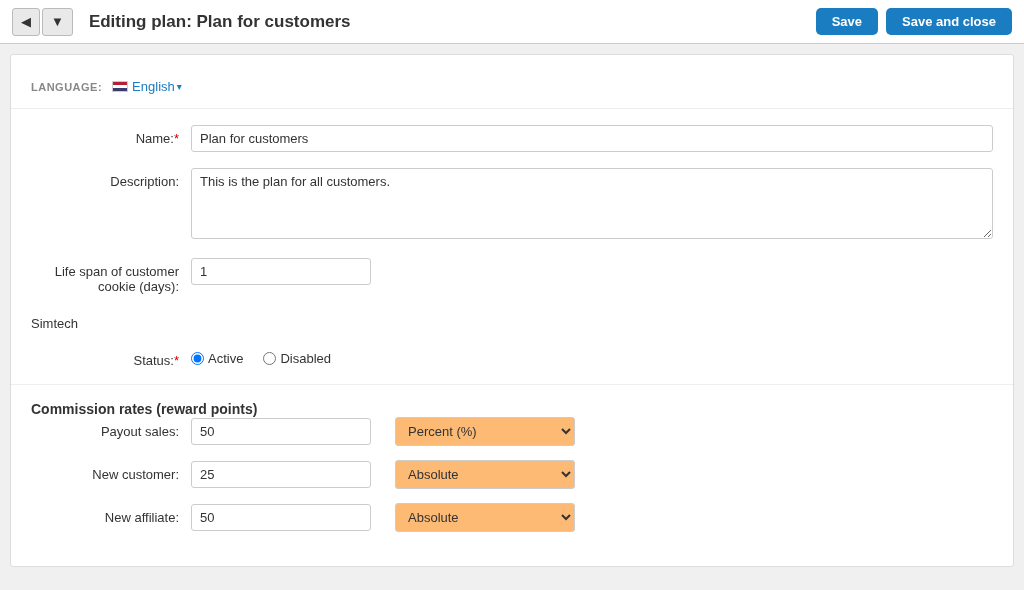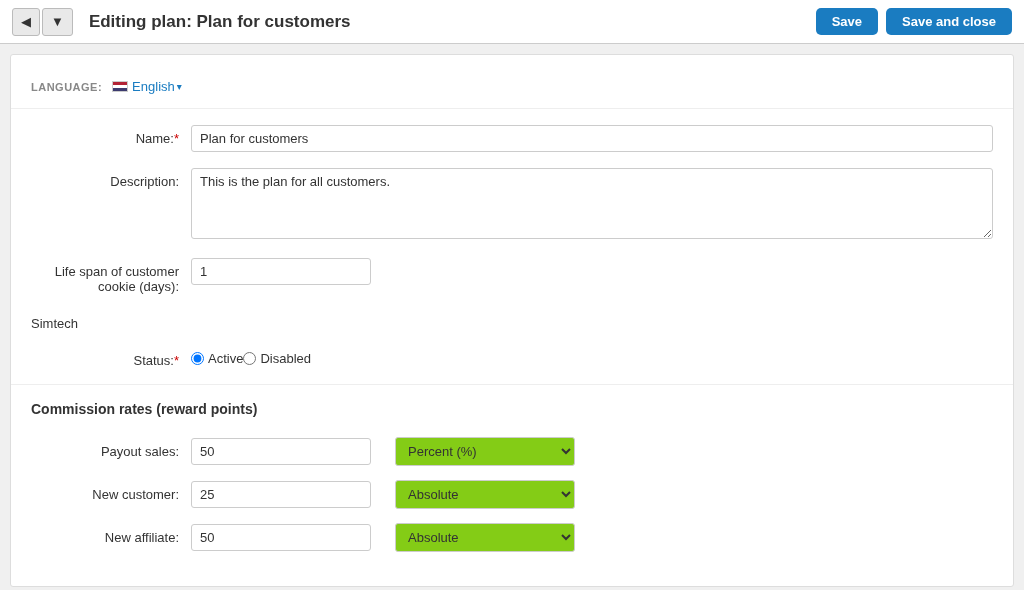--- a/index.html
+++ b/index.html
@@ -143,21 +143,21 @@
     }
     .store-value {
       padding-top: 6px;
       font-size: 13px;
     }
 
     
     .radio-group {
       display: flex;
       align-items: center;
-      gap: 0;
+      gap: 20px;
       padding-top: 4px;
     }
     .radio-label {
       display: flex;
       align-items: center;
       gap: 4px;
       cursor: pointer;
       font-size: 13px;
     }
     input[type="radio"] { cursor: pointer; }
@@ -165,21 +165,21 @@
     
     .commission-section {
       padding: 16px 20px 0 20px;
       border-top: 1px solid #eee;
       margin-top: 8px;
     }
     .commission-title {
       font-size: 14px;
       font-weight: bold;
       color: #333;
-      margin-bottom: 20px;
+      margin-bottom: 0;
     }
     .commission-row {
       display: flex;
       align-items: center;
       margin-bottom: 14px;
     }
     .commission-label {
       width: 160px;
       text-align: right;
       padding-right: 12px;
@@ -190,21 +190,21 @@
     .commission-inputs {
       display: flex;
       gap: 24px;
       align-items: center;
     }
     .commission-inputs input[type="text"] {
       width: 180px;
     }
     .commission-inputs select {
       width: 180px;
-      background: #84cc16;
+      background: #fdba74;
       cursor: pointer;
     }
   </style>
 </head>
 <body>
 
 <div class="header">
   <div class="header-nav">
     <button class="nav-btn">◀</button>
     <button class="nav-btn">▼</button>

